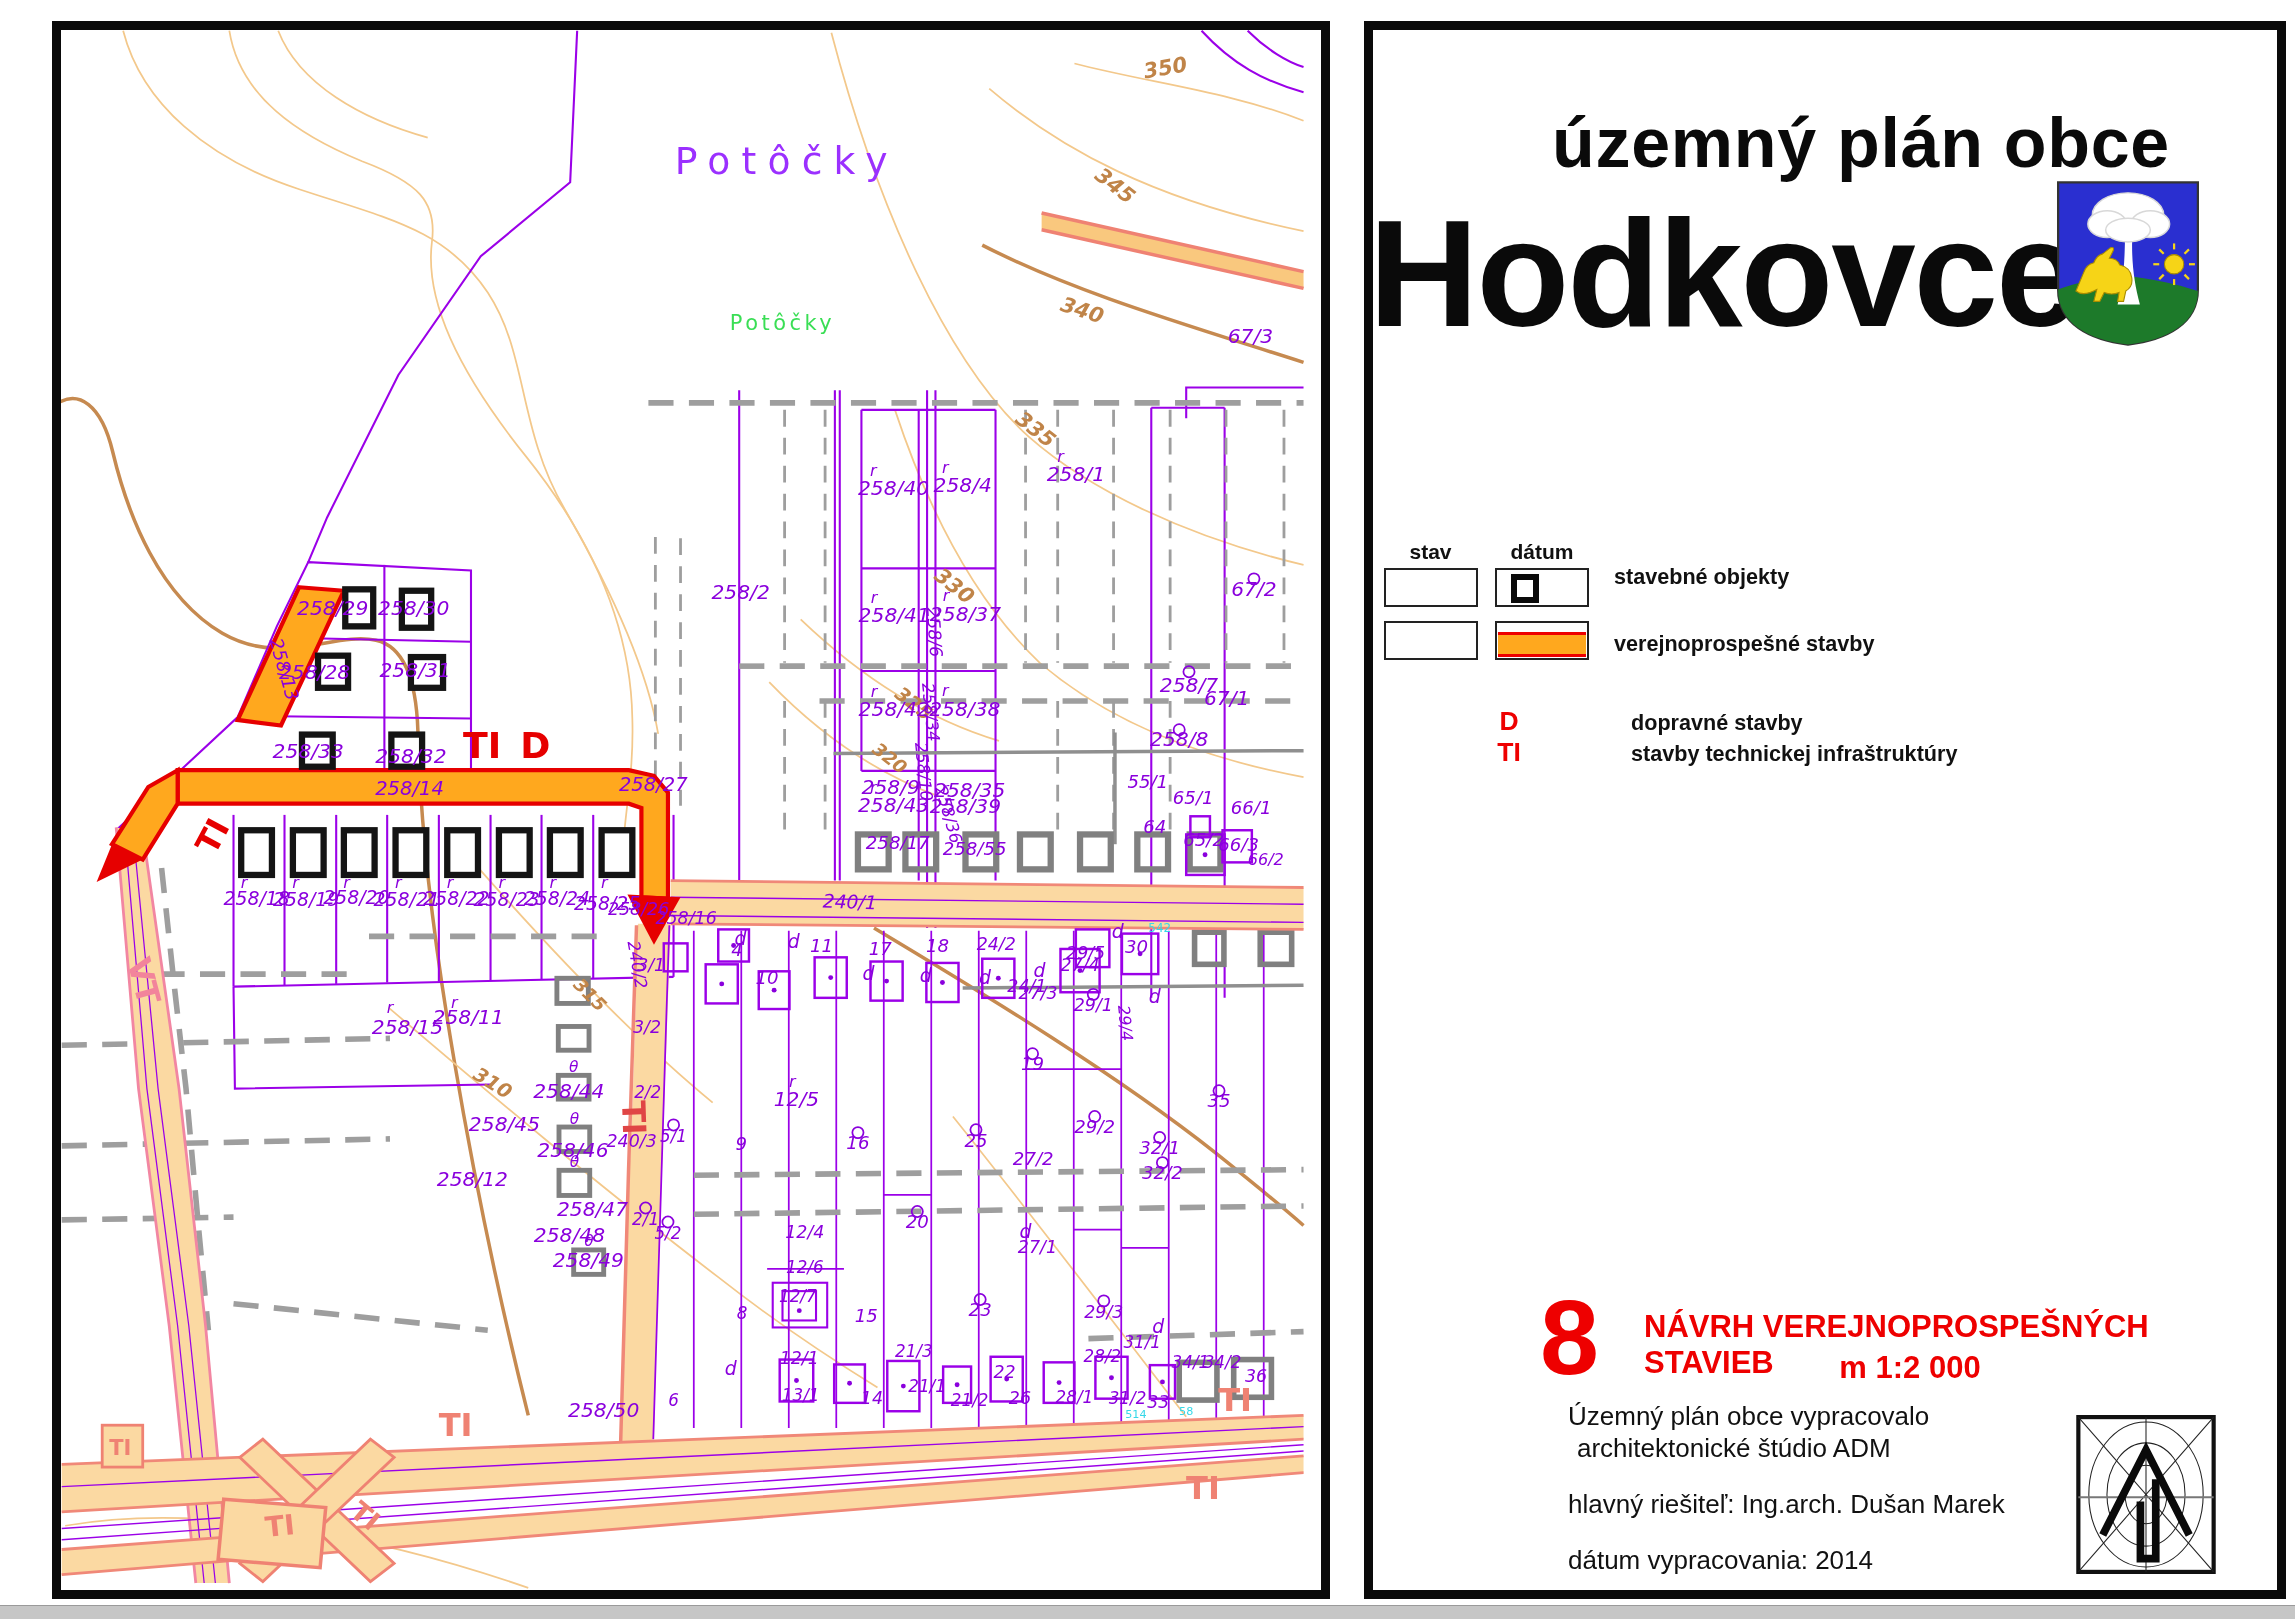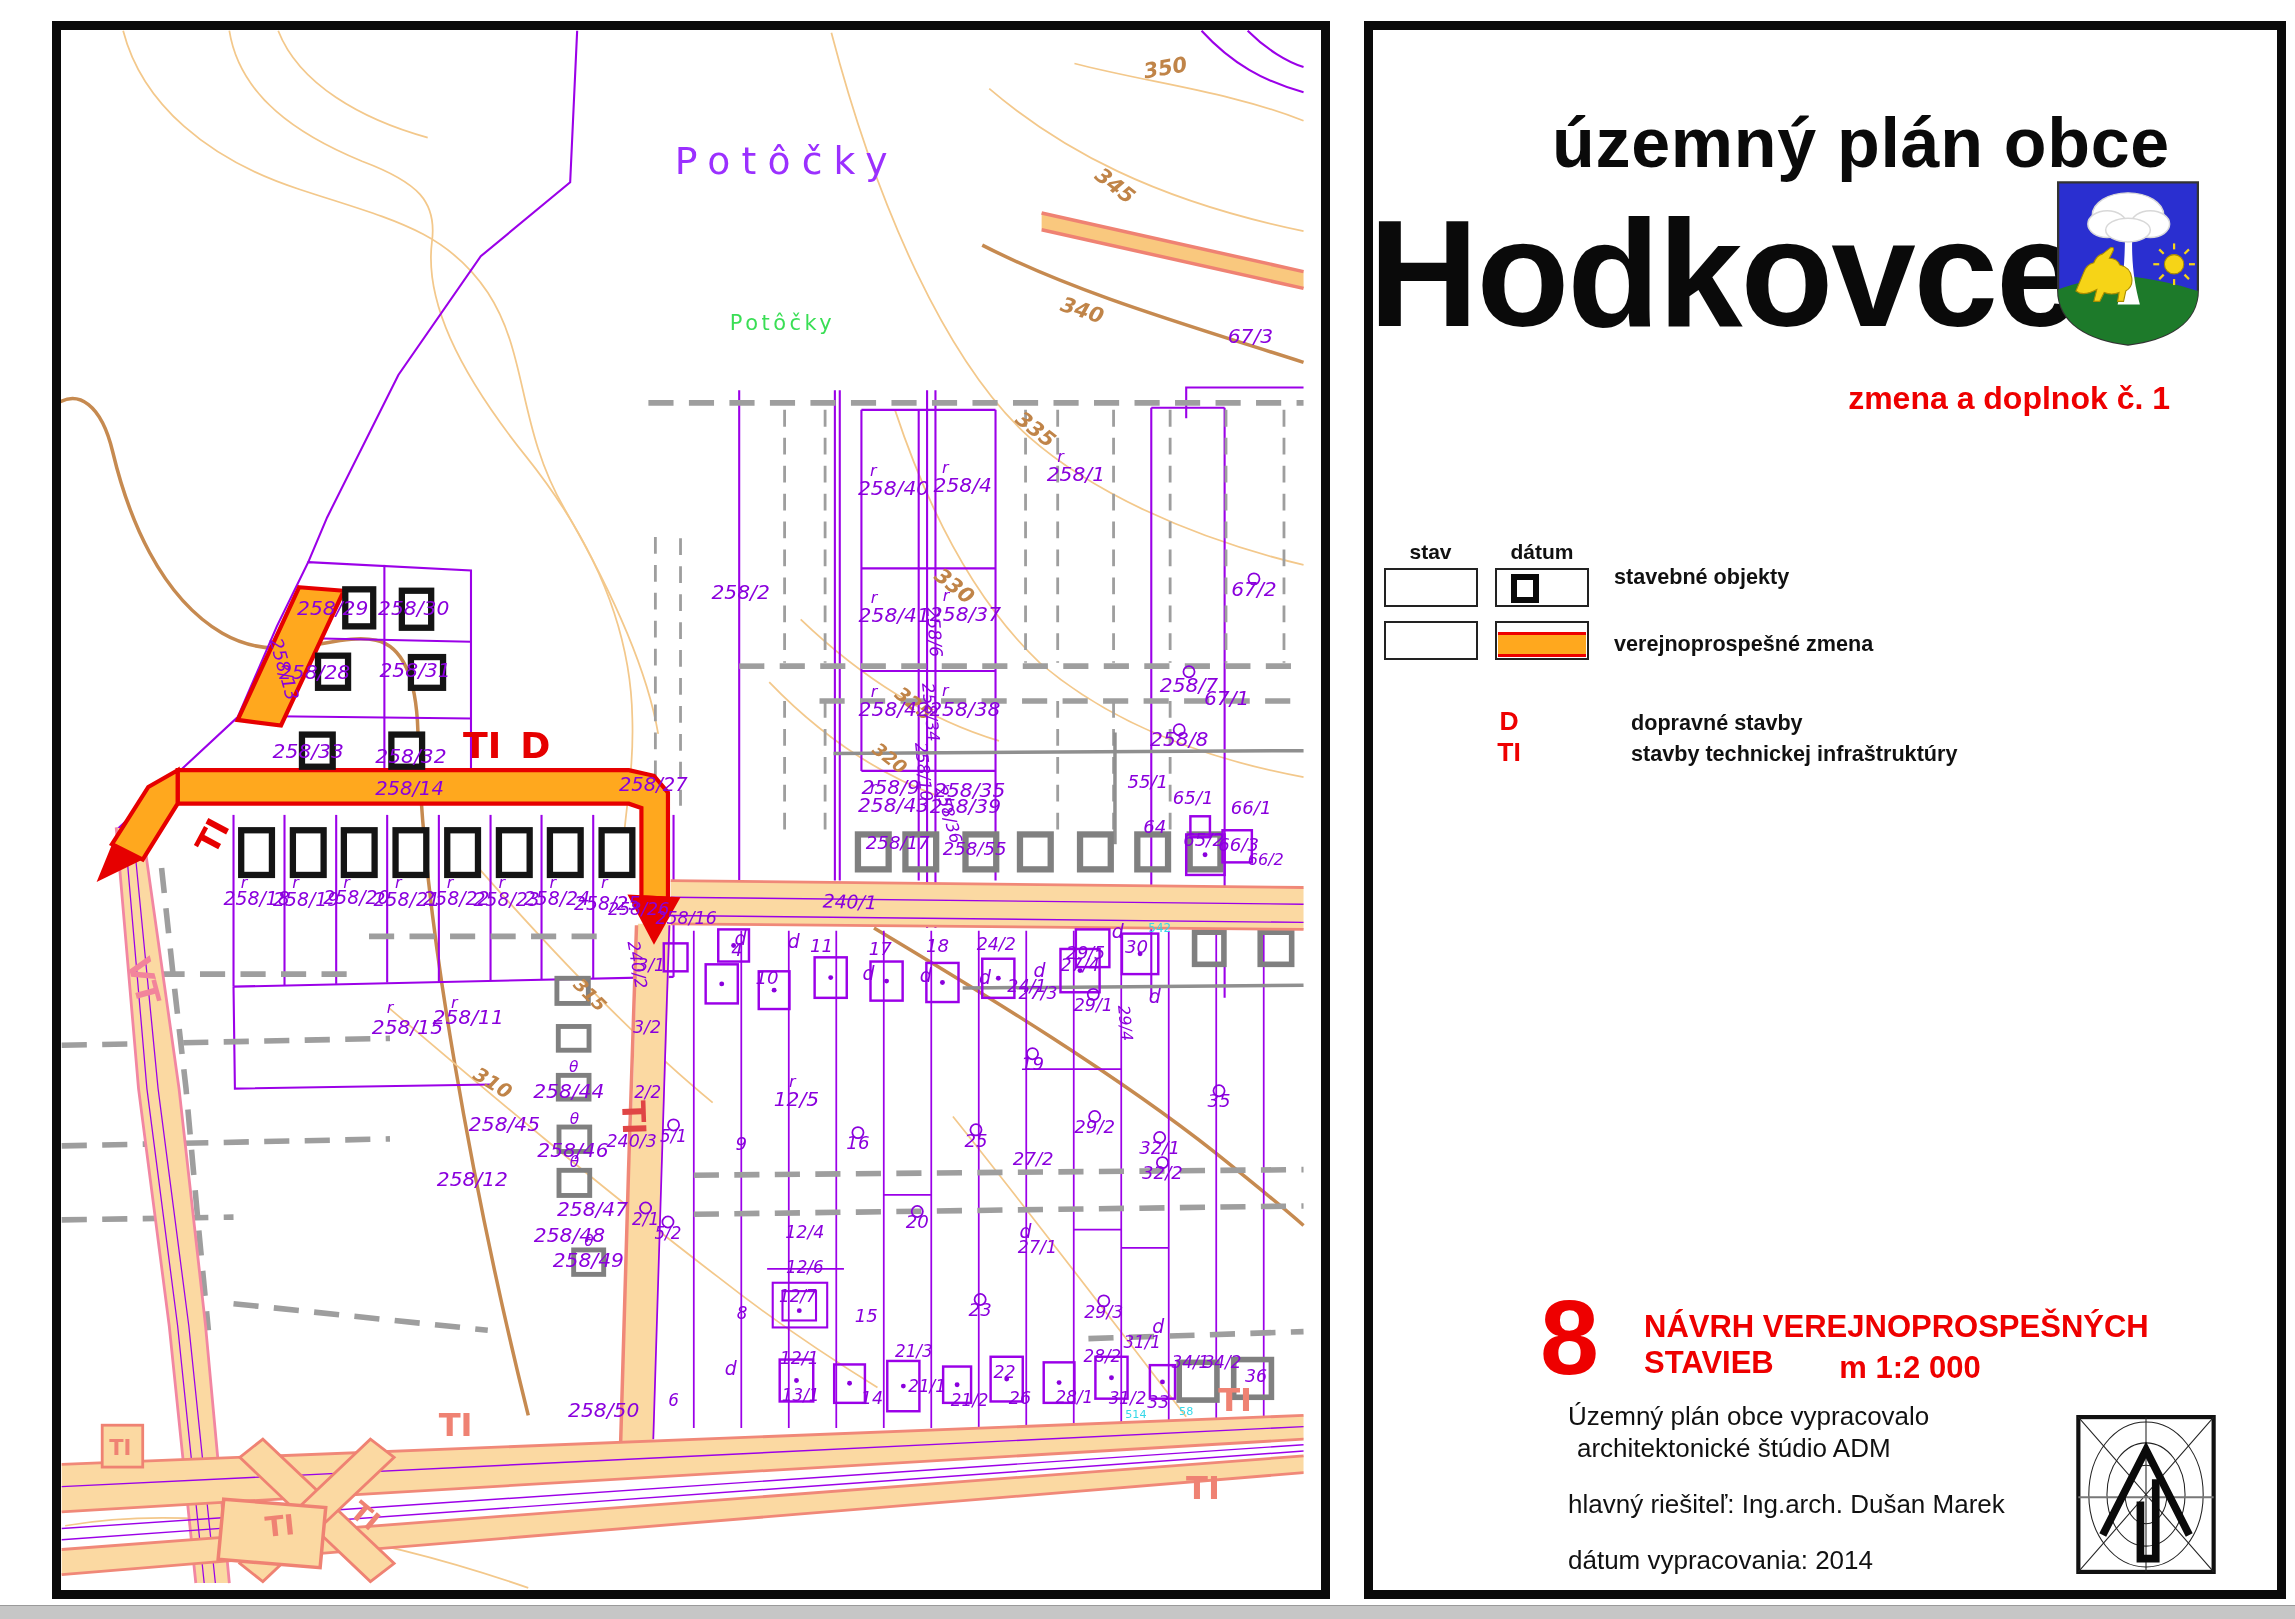--- a/index.html
+++ b/index.html
@@ -462,35 +462,34 @@
         <line x1="142" y1="116" x2="134" y2="116"></line>
           <line x1="182" y1="116" x2="190" y2="116"></line>
         <line x1="148" y1="102" x2="142" y2="96"></line>
           <line x1="176" y1="130" x2="182" y2="136"></line>
         <line x1="148" y1="130" x2="142" y2="136"></line>
           <line x1="176" y1="102" x2="182" y2="96"></line>
       </g>
     </g>
   </svg>
 
-  <div class="abs amendment" style="color: rgb(238, 0, 0);">zmena a doplnok č. 1</div>
 
   <div>
     <div class="abs leg-h" style="left:10.5px;">stav</div>
     <div class="abs leg-h" style="left:122px;">dátum</div>
     <div class="abs lbox" style="left:10.5px;top:538px;"></div>
     <div class="abs lbox" style="left:122px;top:538px;">
       <span class="lbox-inner-black"></span>
     </div>
     <div class="abs leg-lab" style="top:519px;margin-top:15px;">stavebné objekty</div>
     <div class="abs lbox" style="left:10.5px;top:591px;"></div>
     <div class="abs lbox" style="left:122px;top:591px;">
       <span class="lband" style="background: rgb(255, 168, 30); border-color: rgb(238, 0, 0);"></span>
     </div>
-    <div class="abs leg-lab" style="top:601px;">verejnoprospešné zmena</div>
+    <div class="abs leg-lab" style="top:601px;">verejnoprospešné stavby</div>
     <div class="abs abbr-key" style="left: 108px; top: 676px; color: rgb(238, 0, 0);">D</div>
     <div class="abs abbr-lab" style="top:680px;">dopravné stavby</div>
     <div class="abs abbr-key" style="left: 108px; top: 707px; color: rgb(238, 0, 0);">TI</div>
     <div class="abs abbr-lab" style="top:711px;">stavby technickej infraštruktúry</div>
   </div>
 
   <div class="abs sheet-num" style="color: rgb(238, 0, 0);">8</div>
   <div class="abs sheet-name" style="color: rgb(238, 0, 0);">NÁVRH VEREJNOPROSPEŠNÝCH STAVIEB</div>
   <div class="abs sheet-scale" style="color: rgb(238, 0, 0); text-align: center;">m 1:2 000</div>
 

